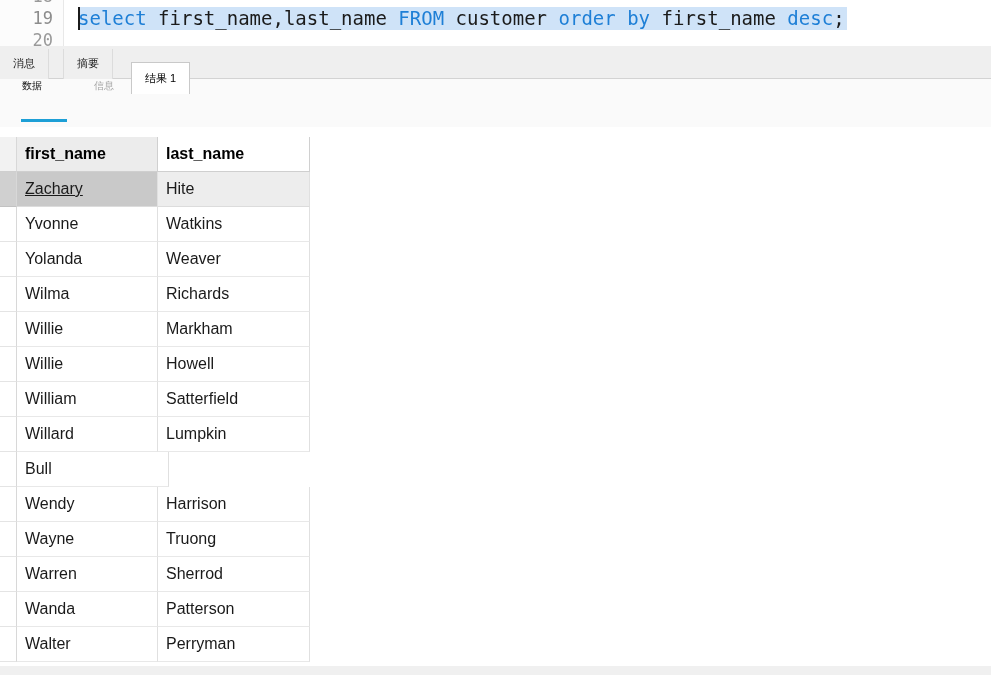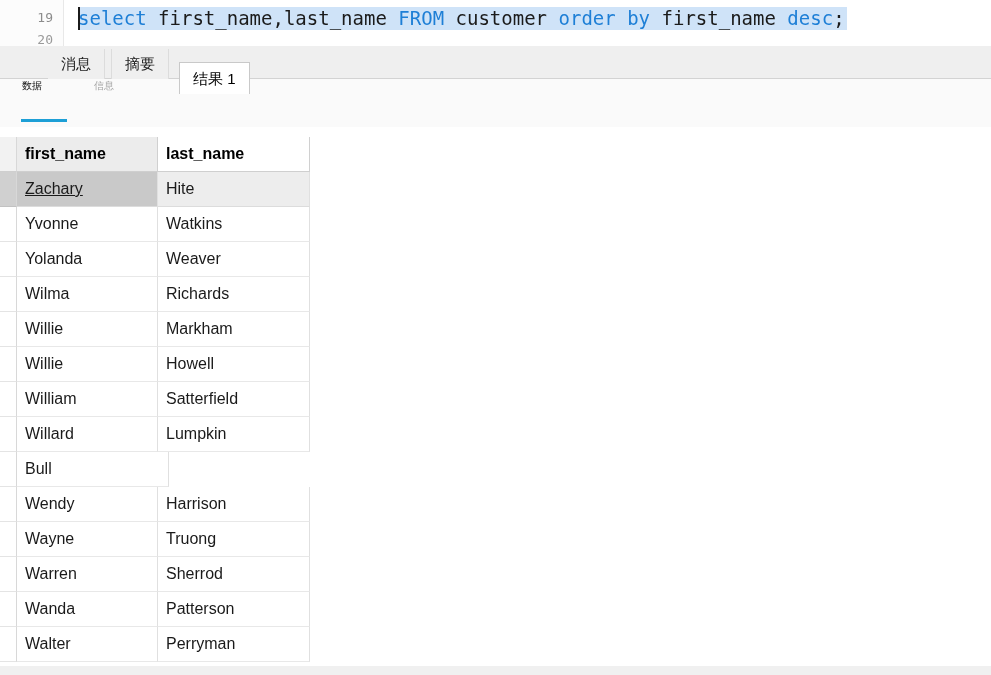--- a/index.html
+++ b/index.html
@@ -24,21 +24,21 @@
     width: 64px; height: 46px;
     background: #fcfcfc;
     border-right: 1px solid #e8e8e8;
   }
   .lineno {
     position: absolute;
     right: 10px;
     width: 54px;
     text-align: right;
     font-family: "DejaVu Sans Mono", "Liberation Mono", monospace;
-    font-size: 13px;
+    font-size: 17px;
     color: #9a9a9a;
     line-height: 22px;
   }
   .lineno.n18 { top: -15px; }
   .lineno.n19 { top: 7px; color: #8c8c8c; }
   .lineno.n20 { top: 29px; padding-left: 23px; }
 
   .codeline {
     position: absolute;
     left: 78px; top: 7px;
@@ -65,28 +65,27 @@
     width: 991px; height: 33px;
     background: #efefef;
     border-bottom: 1px solid #d3d3d3;
   }
   .tab {
     position: absolute;
     top: 3px;
     height: 30px;
     line-height: 29px;
     padding: 0 13px;
-    font-size: 15px;
+    font-size: 11px;
     color: #1c1c1c;
     background: #efefef;
     border-left: 1px solid #dcdcdc;
     border-right: 1px solid #dcdcdc;
     cursor: default;
     white-space: nowrap;
-    margin-left: 48px;
   }
   .tab.t0 { left: 0; border-left: none; }
   .tab.t1 { left: 63px; }
   .tab.t2 {
     left: 131px;
     top: 16px;
     height: 32px;
     line-height: 31px;
     background: #ffffff;
     border-left: 1px solid #c9c9c9;

